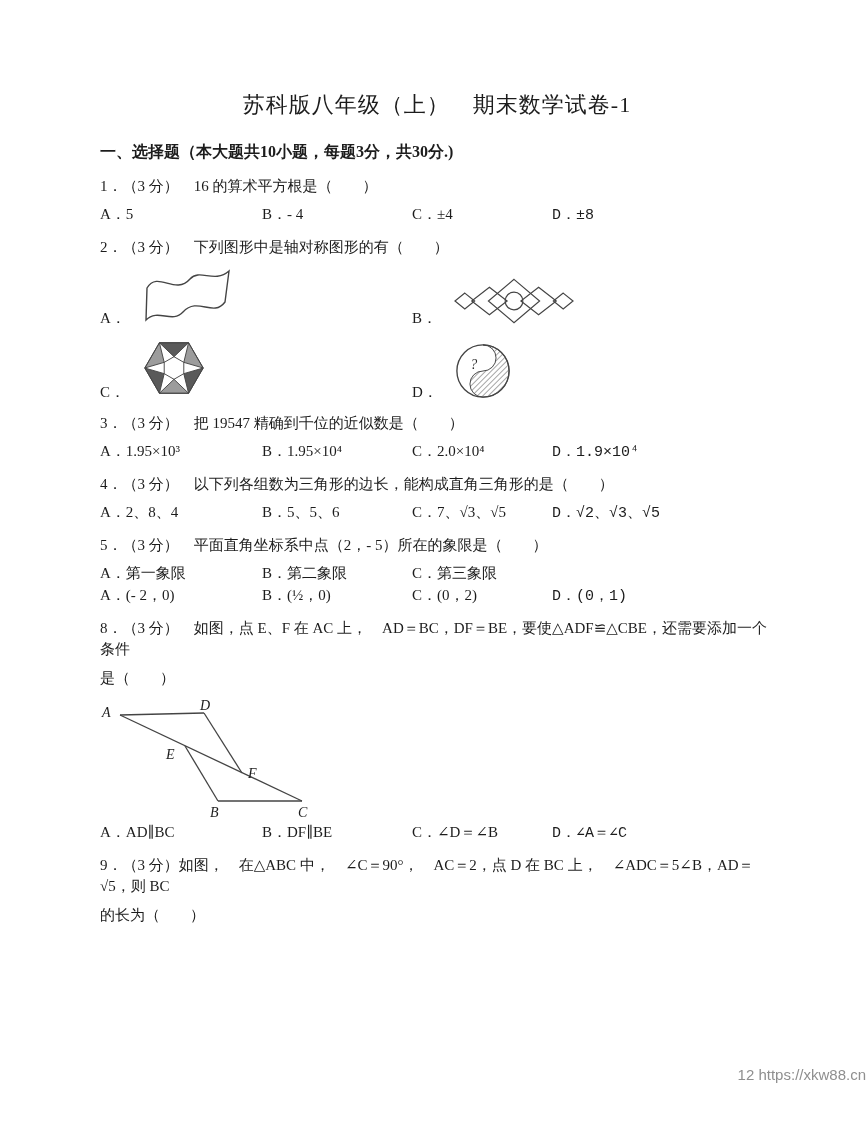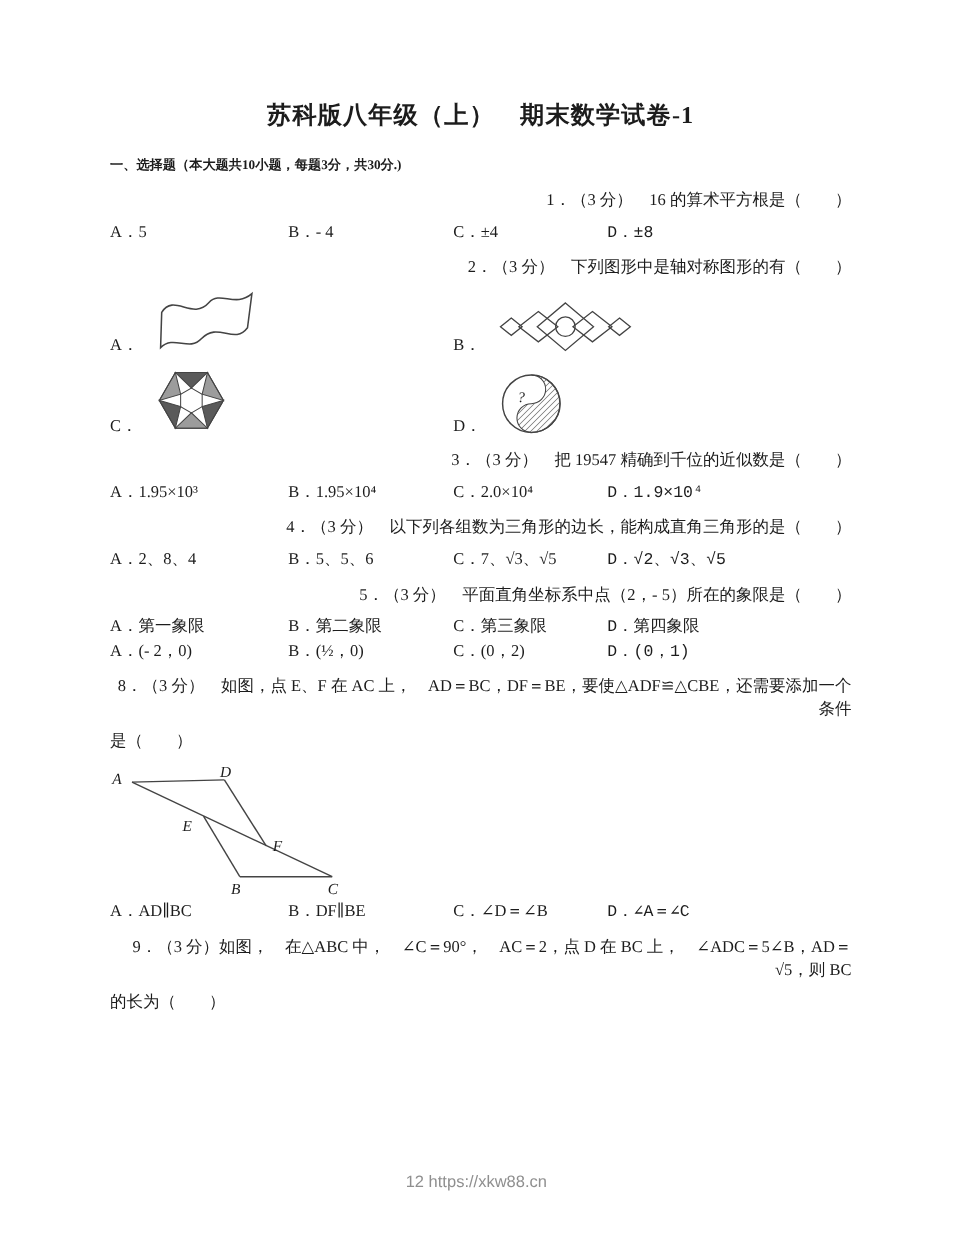--- a/index.html
+++ b/index.html
@@ -4,35 +4,35 @@
 <style>
   html, body { margin: 0; padding: 0; }
   body {
     width: 866px; height: 1122px;
     background: #ffffff;
     position: relative;
     color: #1c1c1c;
     font-family: "Liberation Serif", "DejaVu Serif", serif;
   }
   .page { position: absolute; inset: 0; padding: 90px 92px 0 100px; }
-  .title { text-align: center; font-weight: 700; font-size: 22px; letter-spacing: 1px; margin-bottom: 22px; }
-  .section { font-weight: 700; font-size: 12px; margin-bottom: 2px; }
-  .stem  { font-size: 15px; line-height: 1.4; margin-top: 13px; margin-bottom: 8px; text-align: right; }
+  .title { text-align: center; font-weight: 400; font-size: 22px; letter-spacing: 1px; margin-bottom: 22px; }
+  .section { font-weight: 700; font-size: 16px; margin-bottom: 2px; }
+  .stem  { font-size: 15px; line-height: 1.4; margin-top: 13px; margin-bottom: 8px; }
   .stem2 { font-size: 15px; line-height: 1.4; margin-top: 0; margin-bottom: 8px; }
   .opts { display: flex; font-size: 15px; margin-bottom: 3px; }
   .o1 { width: 162px; } .o2 { width: 150px; } .o3 { width: 140px; } .o4 { flex: 1; font-family: Liberation Mono, monospace; }
   .figrow { display: flex; margin: 8px 0 10px; }
   .figcell { display: flex; align-items: flex-end; gap: 16px; }
   .figcell.first { width: 312px; }
   .figlabel { font-size: 15px; line-height: 1.1; }
   .geo { margin: 10px 0 2px; display: block; }
   svg text { font-family: "Liberation Serif", "DejaVu Serif", serif; font-style: italic; font-size: 14px; fill: #1c1c1c; }
   .footer {
     position: absolute; left: 0; right: 0; top: 1066px;
-    text-align: center; font-size: 15px; color: #8f8f8f;
+    text-align: right; font-size: 15px; color: #8f8f8f;
     font-family: "Liberation Sans", "DejaVu Sans", sans-serif;
   }
 </style>
 </head>
 <body>
 
 <div class="page">
 
   <div class="title">苏科版八年级（上）　期末数学试卷-1</div>
 
@@ -124,21 +124,20 @@
       <span class="o4">D．√2、√3、√5</span>
     </div>
   </div>
 
   <div>
     <div class="stem">5．（3 分）　平面直角坐标系中点（2，- 5）所在的象限是（　　）</div>
     <div class="opts">
       <span class="o1">A．第一象限</span>
       <span class="o2">B．第二象限</span>
       <span class="o3">C．第三象限</span>
-      <span class="o4">D．第四象限</span>
     </div>
   </div>
 
 
   <div>
     <div class="opts">
       <span class="o1">A．(- 2，0)</span>
       <span class="o2">B．(½，0)</span>
       <span class="o3">C．(0，2)</span>
       <span class="o4">D．(0，1)</span>

